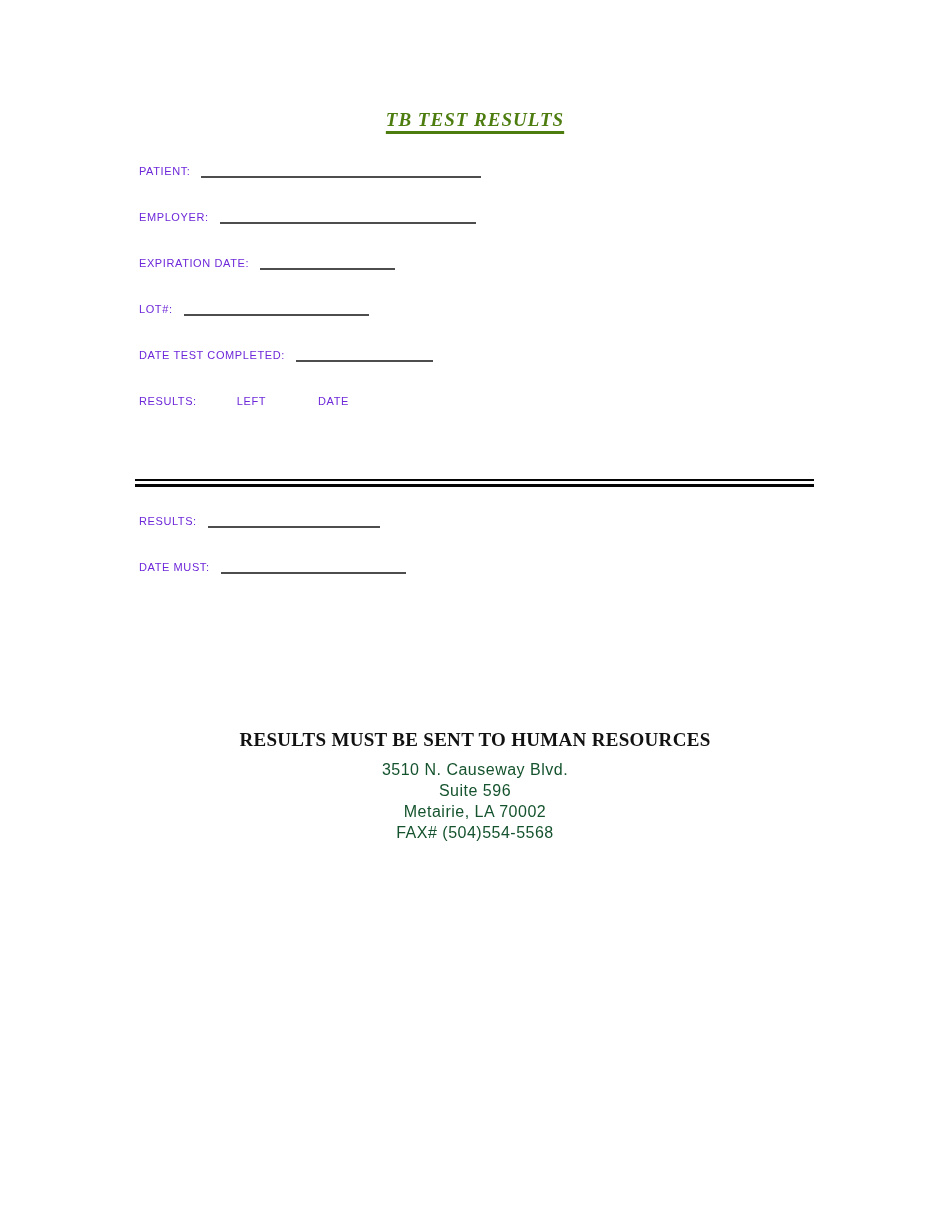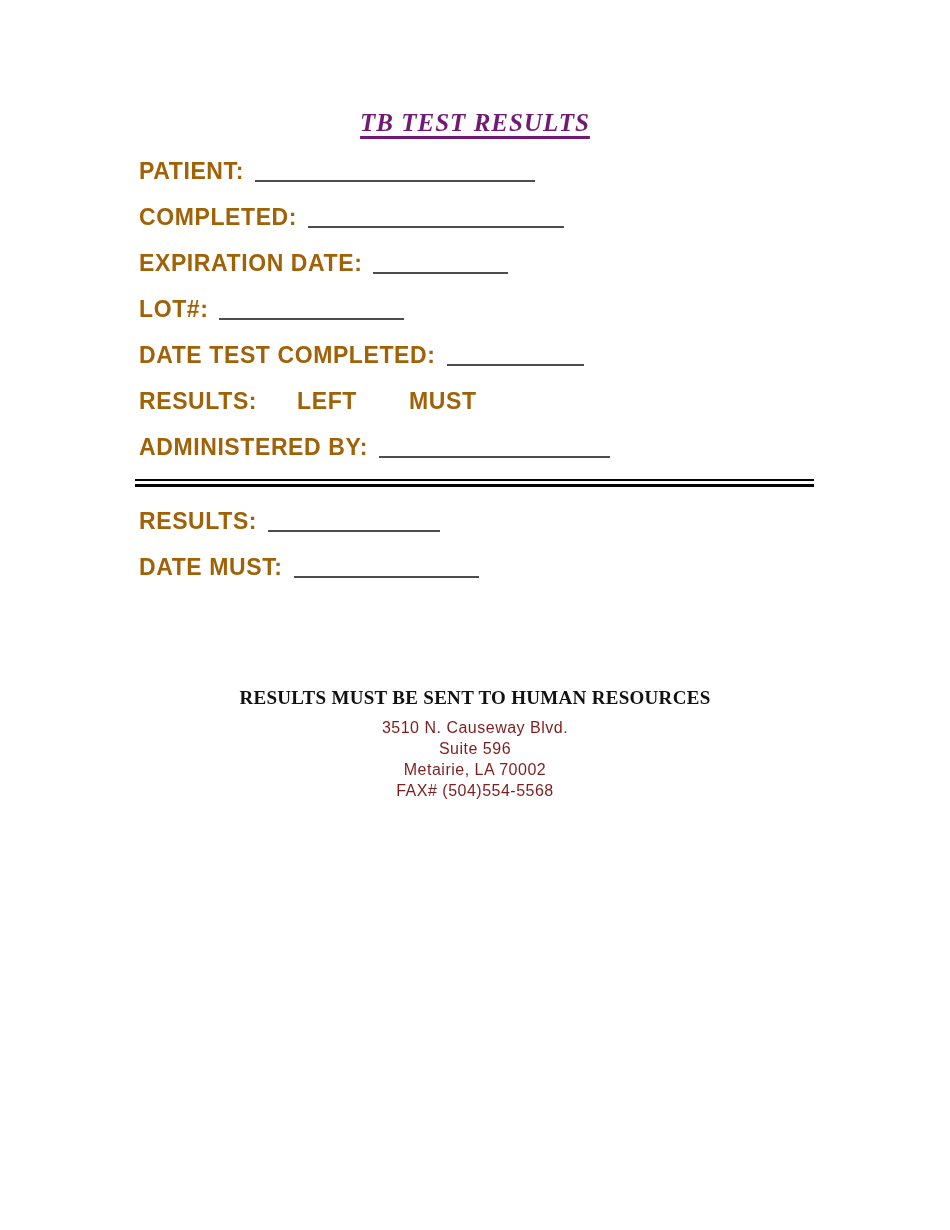--- a/index.html
+++ b/index.html
@@ -18,23 +18,23 @@
   
   .doc-title {
     position: absolute;
     top: 109px;
     left: 0;
     width: 100%;
     text-align: center;
     font-family: "Liberation Serif", serif;
     font-weight: bold;
     font-style: italic;
-    font-size: 25px;
+    font-size: 19px;
     letter-spacing: 1px;
-    color: #701a75;
+    color: #4d7c0f;
     text-decoration: underline;
     text-decoration-thickness: 3px;
     text-underline-offset: 5px;
   }
 
   
   .form-area {
     position: absolute;
     top: 162px;
     left: 139px;
@@ -42,26 +42,25 @@
   }
   .results-area {
     position: absolute;
     top: 512px;
     left: 139px;
     right: 44px;
   }
   .row {
     height: 19px;
     margin-bottom: 27px;
-    font-size: 23px;
+    font-size: 11px;
     line-height: 19px;
     letter-spacing: 0.6px;
-    color: #a16207;
+    color: #6d28d9;
     white-space: nowrap;
-    font-weight: bold;
   }
   .lbl { display: inline-block; }
   .fill-line {
     display: inline-block;
     height: 13px;
     margin-left: 11px;
     border-bottom: 2px solid #4d4d4d;
     vertical-align: -3px;
   }
   .w280 { width: 280px; }
@@ -95,64 +94,62 @@
     width: 100%;
     text-align: center;
   }
   .footer-heading {
     font-family: "Liberation Serif", serif;
     font-weight: bold;
     font-size: 19px;
     letter-spacing: 0.3px;
     color: #111111;
     margin-bottom: 8px;
+    margin-top: 42px;
   }
   .footer-line {
     font-size: 16px;
     line-height: 21px;
     letter-spacing: 0.5px;
-    color: #7f1d1d;
+    color: #14532d;
   }
 </style>
 </head>
 <body>
 
 <div class="page">
 
   <div class="doc-title">TB TEST RESULTS</div>
 
   <div class="form-area">
 
     <div class="row">
       <span class="lbl">PATIENT:</span><span class="fill-line w280"></span>
     </div>
 
     <div class="row">
-      <span class="lbl">COMPLETED:</span><span class="fill-line w256"></span>
+      <span class="lbl">EMPLOYER:</span><span class="fill-line w256"></span>
     </div>
 
     <div class="row">
       <span class="lbl">EXPIRATION DATE:</span><span class="fill-line w135"></span>
     </div>
 
     <div class="row">
       <span class="lbl">LOT#:</span><span class="fill-line w185"></span>
     </div>
 
     <div class="row">
       <span class="lbl">DATE TEST COMPLETED:</span><span class="fill-line w137"></span>
     </div>
 
     <div class="row">
-      <span class="lbl">RESULTS:</span><span class="option-left">LEFT</span><span class="option-right">MUST</span>
+      <span class="lbl">RESULTS:</span><span class="option-left">LEFT</span><span class="option-right">DATE</span>
     </div>
 
-    <div class="row">
-      <span class="lbl">ADMINISTERED BY:</span><span class="fill-line w231"></span>
-    </div>
 
   </div>
 
   <div class="double-rule"></div>
 
   <div class="results-area">
 
     <div class="row">
       <span class="lbl">RESULTS:</span><span class="fill-line w172"></span>
     </div>

